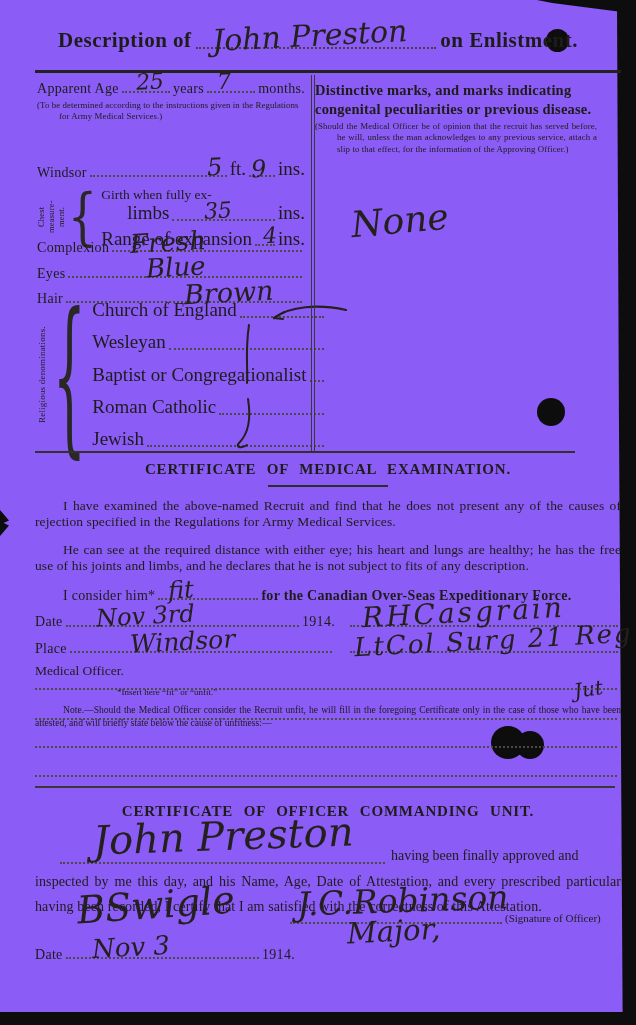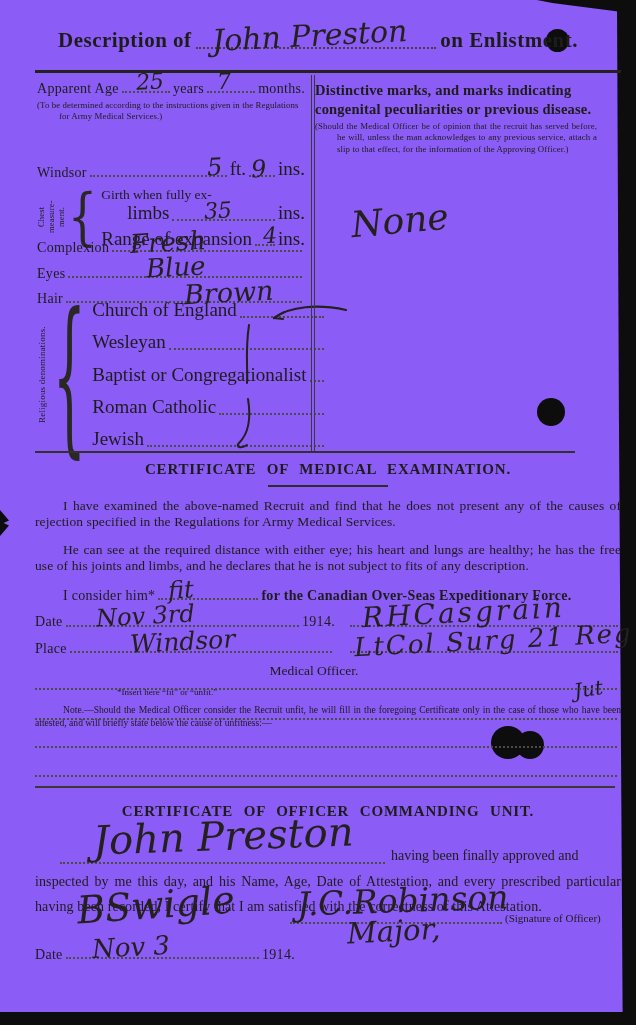--- a/index.html
+++ b/index.html
@@ -77,21 +77,21 @@
   
   .med { position:absolute; left:35px; top:461px; width:586px; }
   .title-rule { width:120px; height:2px; background:#2e2c29; margin:7px auto 0; }
   .para { font-size:13.5px; line-height:1.22; text-align:justify; text-indent:28px; margin-top:11px; letter-spacing:.1px; }
   .consider { margin-top:13px; padding-left:28px; }
   .consider .slot { flex:none; width:100px; }
   .bold-phrase { font-weight:600; }
   .sigrow { margin-top:11px; }
   .sigrow .left { width:300px; display:flex; align-items:flex-end; }
   .sigrow .right { flex:1; display:flex; align-items:flex-end; margin-left:12px; }
-  .mo-line { text-align:center; padding-right:28px; font-size:13.5px; margin-top:7px; position:relative; }
+  .mo-line { text-align:left; padding-right:28px; font-size:13.5px; margin-top:7px; position:relative; }
   .mo-flourish { position:absolute; right:18px; top:14px; font-size:20px; font-style:italic; font-family:"DejaVu Serif",serif; transform:rotate(-8deg); }
   .insert-note { font-size:9px; margin:8px 0 0 82px; }
   .unfit-note { font-size:9.6px; line-height:1.35; text-align:justify; margin-top:7px; text-indent:28px; }
 
   .blank-line { position:absolute; left:35px; width:582px; border-bottom:2px dotted #4a4a46; }
   .solid-line { position:absolute; left:35px; top:786px; width:580px; height:2px; background:#3a3835; }
 
   
   .off { position:absolute; left:35px; top:800px; width:586px; height:180px; }
   .off .sec-title { position:absolute; left:0; top:3px; width:100%; }

